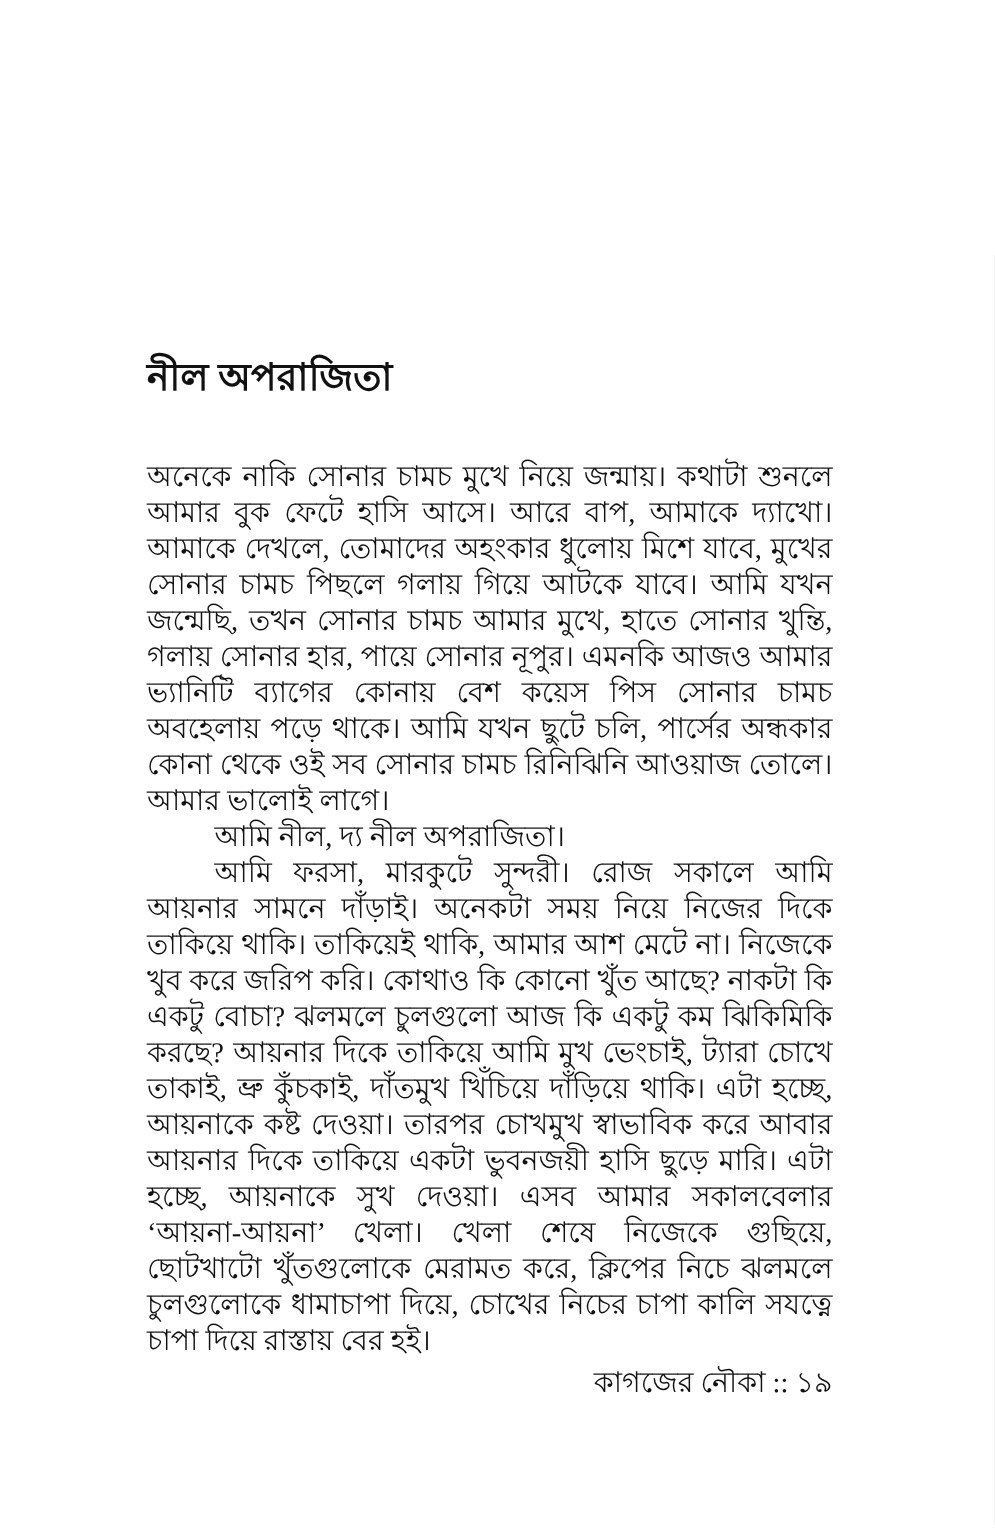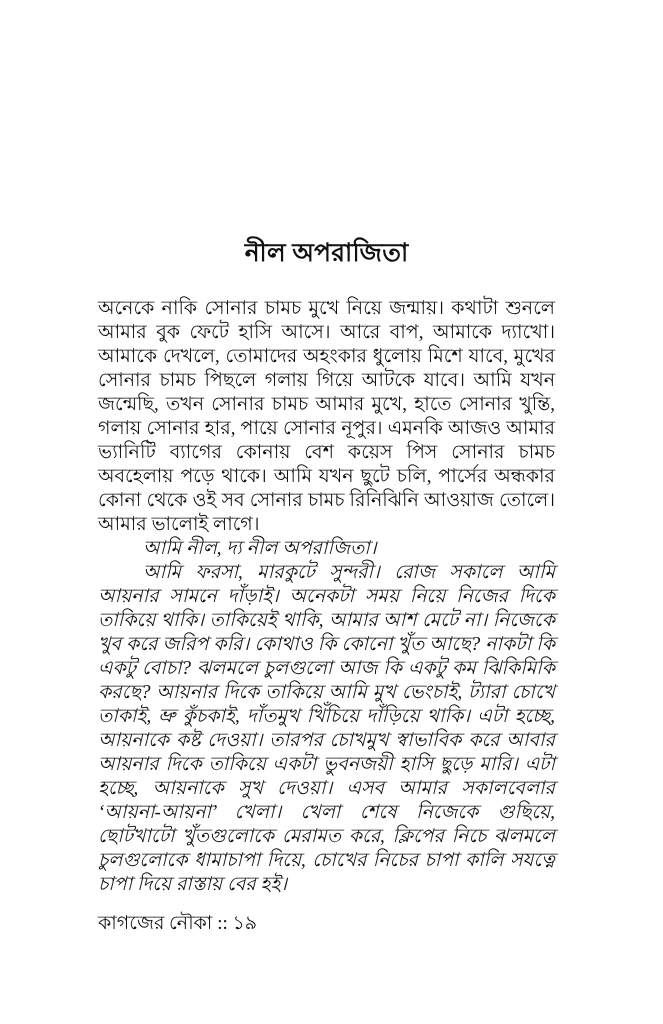--- a/index.html
+++ b/index.html
@@ -16,48 +16,48 @@
     color: #111111;
     font-family: "Liberation Serif", "DejaVu Serif", serif;
     overflow: hidden;
   }
   .chapter-title {
     position: absolute;
     top: 236px;
     left: 98px;
     width: 457px;
     margin: 0;
-    text-align: center;
+    text-align: left;
     font-size: 25px;
     line-height: 34px;
     font-weight: bold;
     letter-spacing: 0.2px;
   }
   .body-text {
     position: absolute;
-    top: 296px;
+    top: 307px;
     left: 98px;
     width: 457px;
     font-size: 19px;
     line-height: 24px;
     text-align: justify;
   }
   .body-text p {
     margin: 0;
     padding: 0;
   }
   .body-text p.indent {
     text-indent: 45px;
-    font-style: italic;
   }
   .page-footer {
     position: absolute;
     top: 910px;
     left: 98px;
     width: 457px;
+    text-align: right;
     font-size: 19px;
     line-height: 26px;
   }
 </style>
 </head>
 <body>
 
 <div class="page">
 
   <h1 class="chapter-title">নীল অপরাজিতা</h1>

